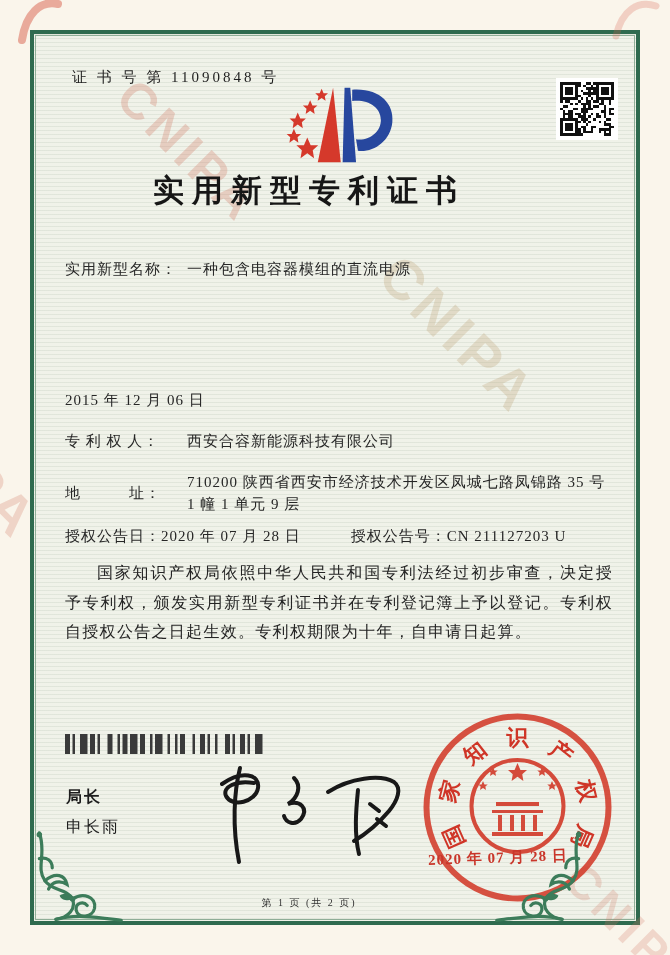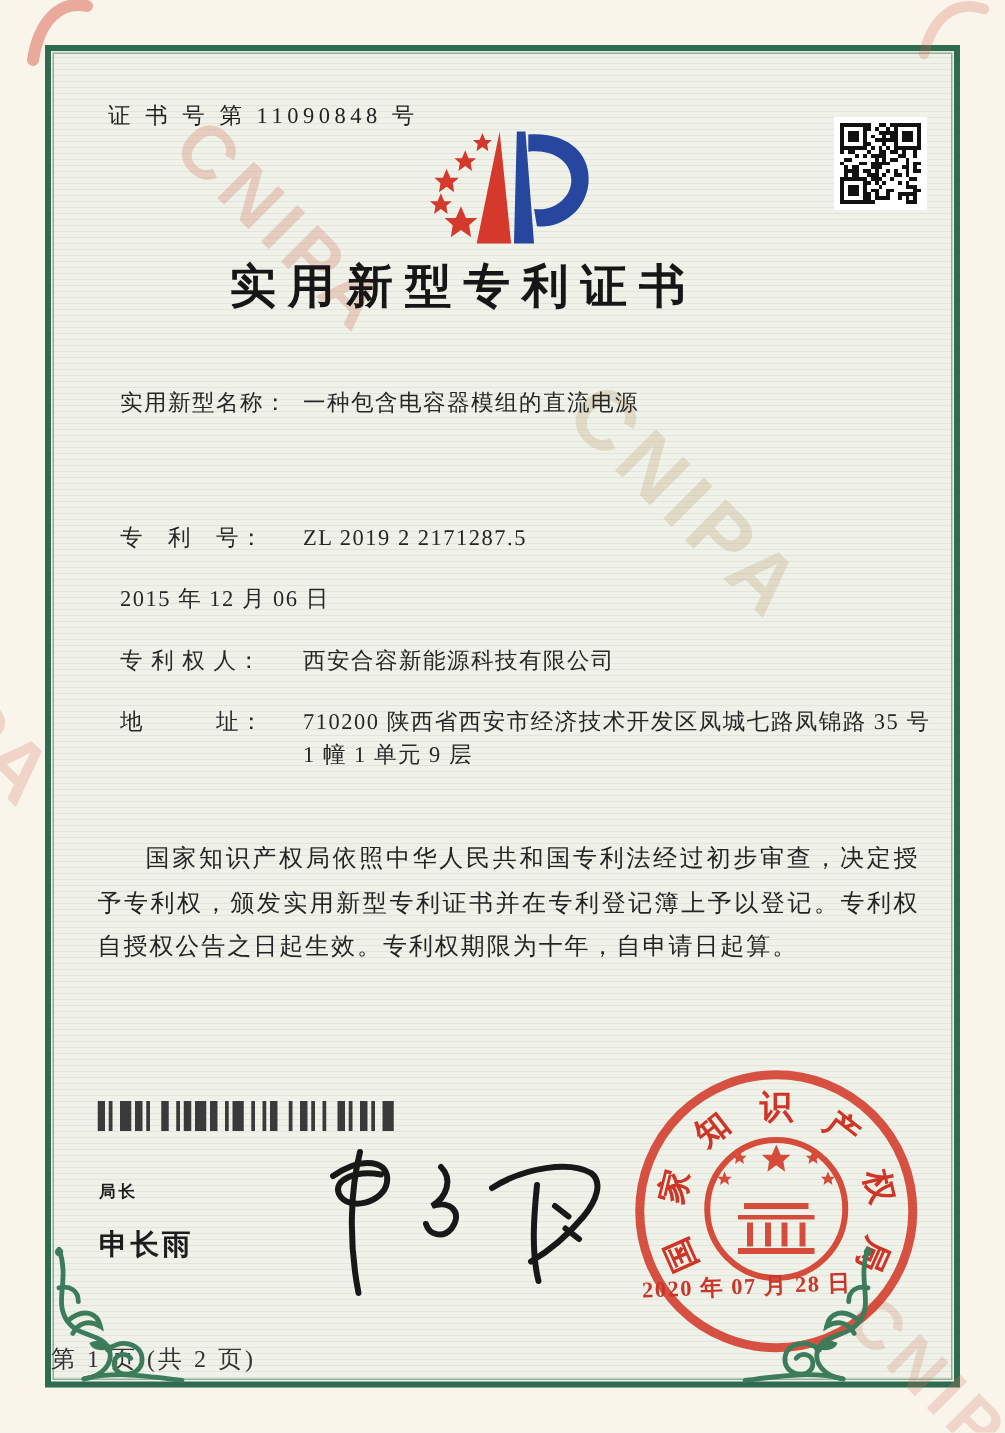--- a/index.html
+++ b/index.html
@@ -34,53 +34,53 @@
   .content{position:absolute;left:34px;top:34px;width:550px;height:887px;z-index:3;}
   .cert-no{position:absolute;left:38px;top:34px;font-size:15px;letter-spacing:3px;color:#1f1f1f;}
   .qr{position:absolute;left:522px;top:44px;width:62px;height:62px;background:#fff;padding:4px;box-sizing:border-box;}
   .qr svg{width:100%;height:100%;display:block;}
   .logo{position:absolute;left:231px;top:48px;width:140px;height:86px;}
   .title{
     position:absolute;left:0;top:136px;width:100%;text-align:center;
     font-size:31px;font-weight:700;letter-spacing:8px;color:#161616;
   }
   
-  .field{position:absolute;left:46px;width:548px;display:flex;font-size:15px;letter-spacing:1px;line-height:22px;color:#262626;}
+  .field{position:absolute;left:31px;width:548px;display:flex;font-size:15px;letter-spacing:1px;line-height:22px;color:#262626;align-items:center;}
   .field .lbl{flex:0 0 122px;white-space:nowrap;}
   .field .val{flex:1;}
   .f1{top:224px}.f2{top:272px}.f3{top:314px}.f4{top:355px}.f5{top:396px}.f6{top:437px}
   .f7{top:491px}
   .f7 .pair2{margin-left:50px;}
   .f7 span{white-space:nowrap;}
   
   .paras{position:absolute;left:31px;top:524px;width:548px;font-size:16px;
     letter-spacing:1.3px;line-height:1.85;text-align:justify;color:#242424;}
   .paras p{margin:0;text-indent:2em;}
   
   .barcode{position:absolute;left:31px;top:700px;width:200px;height:20px;}
   .barcode svg{width:100%;height:100%;display:block;}
   
-  .signer-title{position:absolute;left:32px;top:753px;font-size:11px;font-weight:700;letter-spacing:2px;color:#1d1d1d;}
-  .signer-name{position:absolute;left:32px;top:783px;font-size:19px;font-weight:700;letter-spacing:2px;color:#1d1d1d;}
+  .signer-title{position:absolute;left:32px;top:753px;font-size:16px;font-weight:700;letter-spacing:2px;color:#1d1d1d;}
+  .signer-name{position:absolute;left:32px;top:783px;font-size:16px;font-weight:400;letter-spacing:2px;color:#1d1d1d;}
   .signature{position:absolute;left:148px;top:722px;width:220px;height:118px;}
   
   .seal{position:absolute;left:386px;top:676px;width:195px;height:195px;}
   .seal-ring{position:absolute;inset:0;}
   .seal-char{
     position:absolute;left:50%;top:50%;
     font-size:22px;font-weight:700;color:#cf3527;
     transform:translate(-50%,-50%) rotate(var(--a)) translate(0,-70px);
   }
   .seal-date{
     position:absolute;left:394px;top:814px;width:170px;
     font-size:15px;font-weight:700;color:#c9362a;letter-spacing:1px;
     transform:rotate(-2deg);z-index:4;white-space:nowrap;
   }
-  .footer{position:absolute;left:0;top:862px;width:100%;text-align:left;
-    font-size:16px;letter-spacing:2px;color:#333;}
+  .footer{position:absolute;left:0;top:862px;width:100%;text-align:center;
+    font-size:10px;letter-spacing:2px;color:#333;}
   .ornament{position:absolute;width:92px;height:92px;bottom:-2px;}
   .orn-left{left:-2px;}
   .orn-right{right:-2px;transform:scaleX(-1);}
 </style>
 </head>
 <body>
 
 <div class="frame">
   <div class="frame-inner"></div>
 </div>
@@ -125,34 +125,34 @@
       <path d="M88,8 C116,6 132,22 130,42 C128,62 110,74 94,72 L92,60 C106,62 118,52 118,40 C118,26 104,18 88,20 Z"></path>
     </g>
   </svg>
 
   <div class="title">实用新型专利证书</div>
 
   <div class="field f1">
     <span class="lbl">实用新型名称：</span>
     <span class="val">一种包含电容器模组的直流电源</span>
   </div>
-  <div class="field f3">
-    <span class="lbl">专　利　号：</span>
-    <span class="val">ZL 2019 2 2171287.5</span>
-  </div>
   <div class="field f4">
     <span class="val">2015 年 12 月 06 日</span>
   </div>
   <div class="field f5">
     <span class="lbl">专 利 权 人：</span>
     <span class="val">西安合容新能源科技有限公司</span>
   </div>
   <div class="field f6">
     <span class="lbl">地　　　址：</span>
     <span class="val">710200 陕西省西安市经济技术开发区凤城七路凤锦路 35 号 1 幢 1 单元 9 层</span>
+  </div>
+  <div class="field f7">
+    <span class="pair1"><span>授权公告日：</span><span>2020 年 07 月 28 日</span></span>
+    <span class="pair2"><span>授权公告号：</span><span>CN 211127203 U</span></span>
   </div>
 
   <div class="paras">
     <p>国家知识产权局依照中华人民共和国专利法经过初步审查，决定授予专利权，颁发实用新型专利证书并在专利登记簿上予以登记。专利权自授权公告之日起生效。专利权期限为十年，自申请日起算。</p>
   </div>
 
   <div class="barcode">
     <svg id="barcode-svg" preserveAspectRatio="none" viewBox="0 0 152.0 20">
         <path id="bar-path" fill="#3a3a3a" d="M0.0 0h3.8v20h-3.8zM5.7 0h1.9v20h-1.9zM11.4 0h5.7v20h-5.7zM19.0 0h3.8v20h-3.8zM24.7 0h1.9v20h-1.9zM32.3 0h3.8v20h-3.8zM39.9 0h1.9v20h-1.9zM43.7 0h3.8v20h-3.8zM49.4 0h5.7v20h-5.7zM57.0 0h3.8v20h-3.8zM64.6 0h1.9v20h-1.9zM68.4 0h5.7v20h-5.7zM77.9 0h1.9v20h-1.9zM83.6 0h1.9v20h-1.9zM87.4 0h3.8v20h-3.8zM96.9 0h1.9v20h-1.9zM102.6 0h3.8v20h-3.8zM108.3 0h1.9v20h-1.9zM114.0 0h1.9v20h-1.9zM121.6 0h3.8v20h-3.8zM127.3 0h1.9v20h-1.9zM133.0 0h3.8v20h-3.8zM138.7 0h1.9v20h-1.9zM144.4 0h5.7v20h-5.7z"></path>
       </svg>

